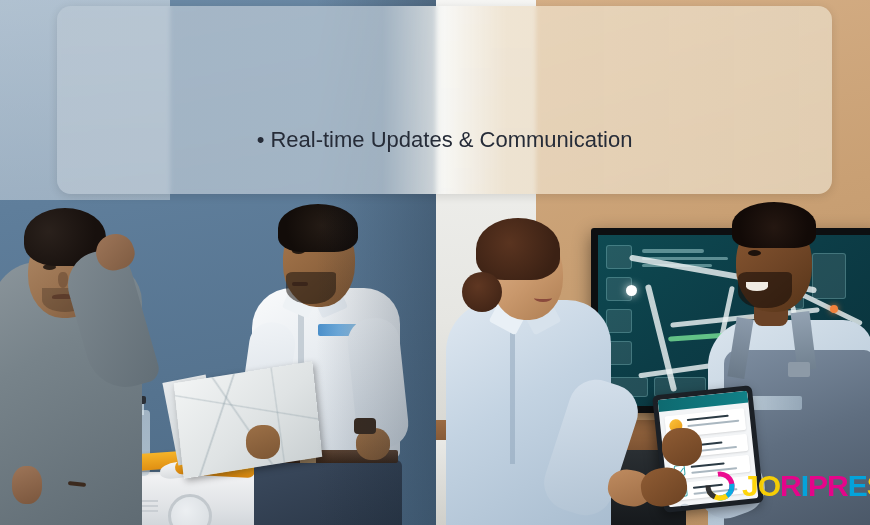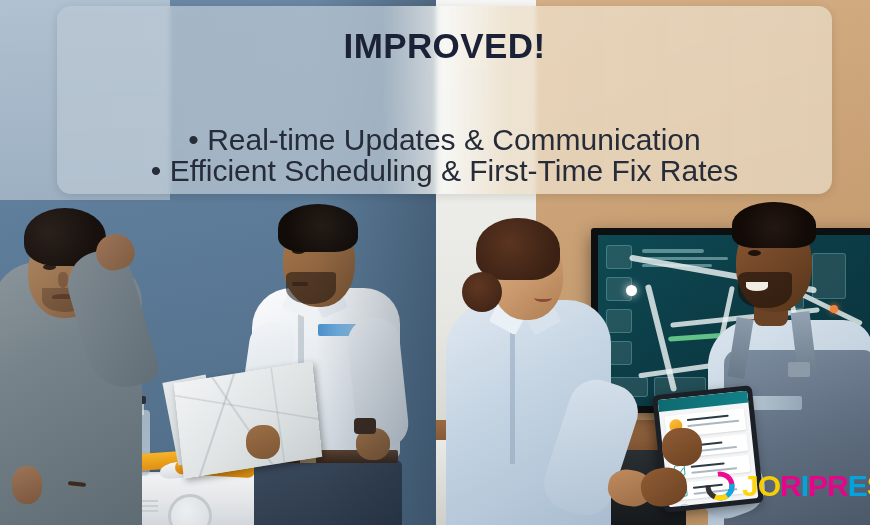--- a/index.html
+++ b/index.html
@@ -431,21 +431,21 @@
     position:absolute; top:58px; left:0; width:100%;
     text-align:center;
     font-size:43px; font-weight:bold; letter-spacing:-.3px;
     color:#1b2136;
     font-family:"Liberation Sans", sans-serif;
   }
   .bullets {
     position:absolute; top:118px; left:0; width:100%;
     text-align:center;
     color:#262c38;
-    font-size:30px; line-height:31px;
+    font-size:22px; line-height:31px;
     font-family:"Liberation Sans", sans-serif;
   }
   .bullets div { white-space:nowrap; }
 
   
   .watermark {
     position:absolute; left:702px; top:468px;
     display:flex; align-items:center; gap:4px;
     opacity:.95;
   }
@@ -623,24 +623,22 @@
         <div class="tab-line sub" style="left:26px;top:110px;width:54px;"></div>
       </div>
     </div>
 
     <div class="t2-hand-tab"></div>
     <div class="w-hand"></div>
     <div class="t2-hand"></div>
   </div>
 
   <div class="banner">
-    <div class="kicker">IMPROVED!</div>
     <div class="bullets">
       <div>• Real-time Updates &amp; Communication</div>
-      <div>• Efficient Scheduling &amp; First-Time Fix Rates</div>
     </div>
   </div>
 
   <div class="watermark">
     <div class="wm-ring">
       <svg width="36" height="36" viewBox="0 0 36 36">
         <circle cx="18" cy="18" r="12" fill="none" stroke="#ec008c" stroke-width="5" stroke-dasharray="28 48" transform="rotate(-100 18 18)"></circle>
         <circle cx="18" cy="18" r="12" fill="none" stroke="#00a7e1" stroke-width="5" stroke-dasharray="22 54" transform="rotate(-10 18 18)"></circle>
         <circle cx="18" cy="18" r="12" fill="none" stroke="#ffd400" stroke-width="5" stroke-dasharray="20 56" transform="rotate(55 18 18)"></circle>
         <circle cx="18" cy="18" r="12" fill="none" stroke="#2a2a2a" stroke-width="5" stroke-dasharray="14 62" transform="rotate(115 18 18)"></circle>

